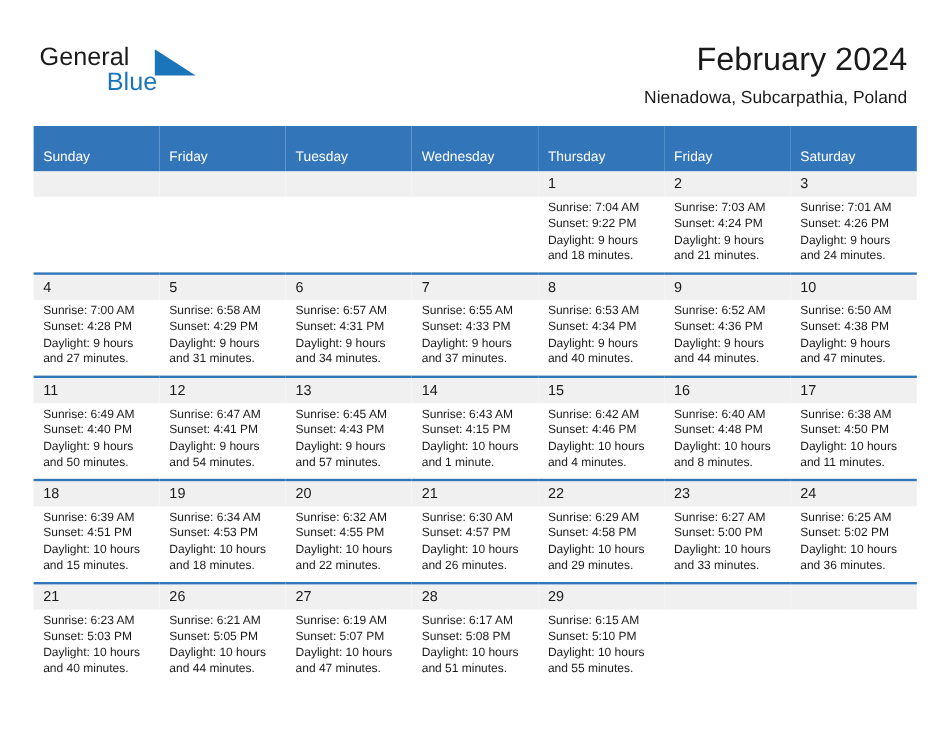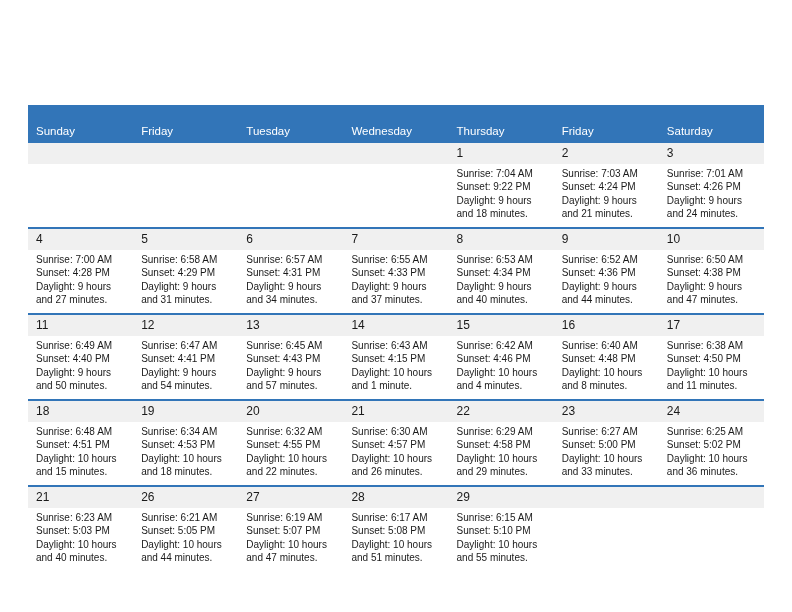--- a/index.html
+++ b/index.html
@@ -140,21 +140,30 @@
     white-space: normal;
   }
 </style>
 </head>
 <body>
 
 <div class="page">
 
   <div class="header">
 
-
+    <div class="logo">
+      <span class="logo-general">General</span>
+      <span class="logo-triangle"></span>
+      <span class="logo-blue">Blue</span>
+    </div>
+
+    <div class="title-block">
+      <div class="cal-title">February 2024</div>
+      <div class="cal-subtitle">Nienadowa, Subcarpathia, Poland</div>
+    </div>
 
   </div>
 
   <div class="cal-wrap">
     <table class="calendar">
       <thead>
         <tr>
           <th>Sunday</th>
           <th>Friday</th>
           <th>Tuesday</th>
@@ -316,21 +325,21 @@
                 <div>Sunrise: 6:38 AM</div>
                 <div>Sunset: 4:50 PM</div>
                 <div class="daylight-line">Daylight: 10 hours and 11 minutes.</div>
               </div>
             </td>
           </tr>
           <tr>
             <td>
               <div class="daynum-strip">18</div>
               <div class="cell-body">
-                <div>Sunrise: 6:48 AM</div>
+                <div>Sunrise: 6:39 AM</div>
                 <div>Sunset: 4:51 PM</div>
                 <div class="daylight-line">Daylight: 10 hours and 15 minutes.</div>
               </div>
             </td>
             <td>
               <div class="daynum-strip">19</div>
               <div class="cell-body">
                 <div>Sunrise: 6:34 AM</div>
                 <div>Sunset: 4:53 PM</div>
                 <div class="daylight-line">Daylight: 10 hours and 18 minutes.</div>

